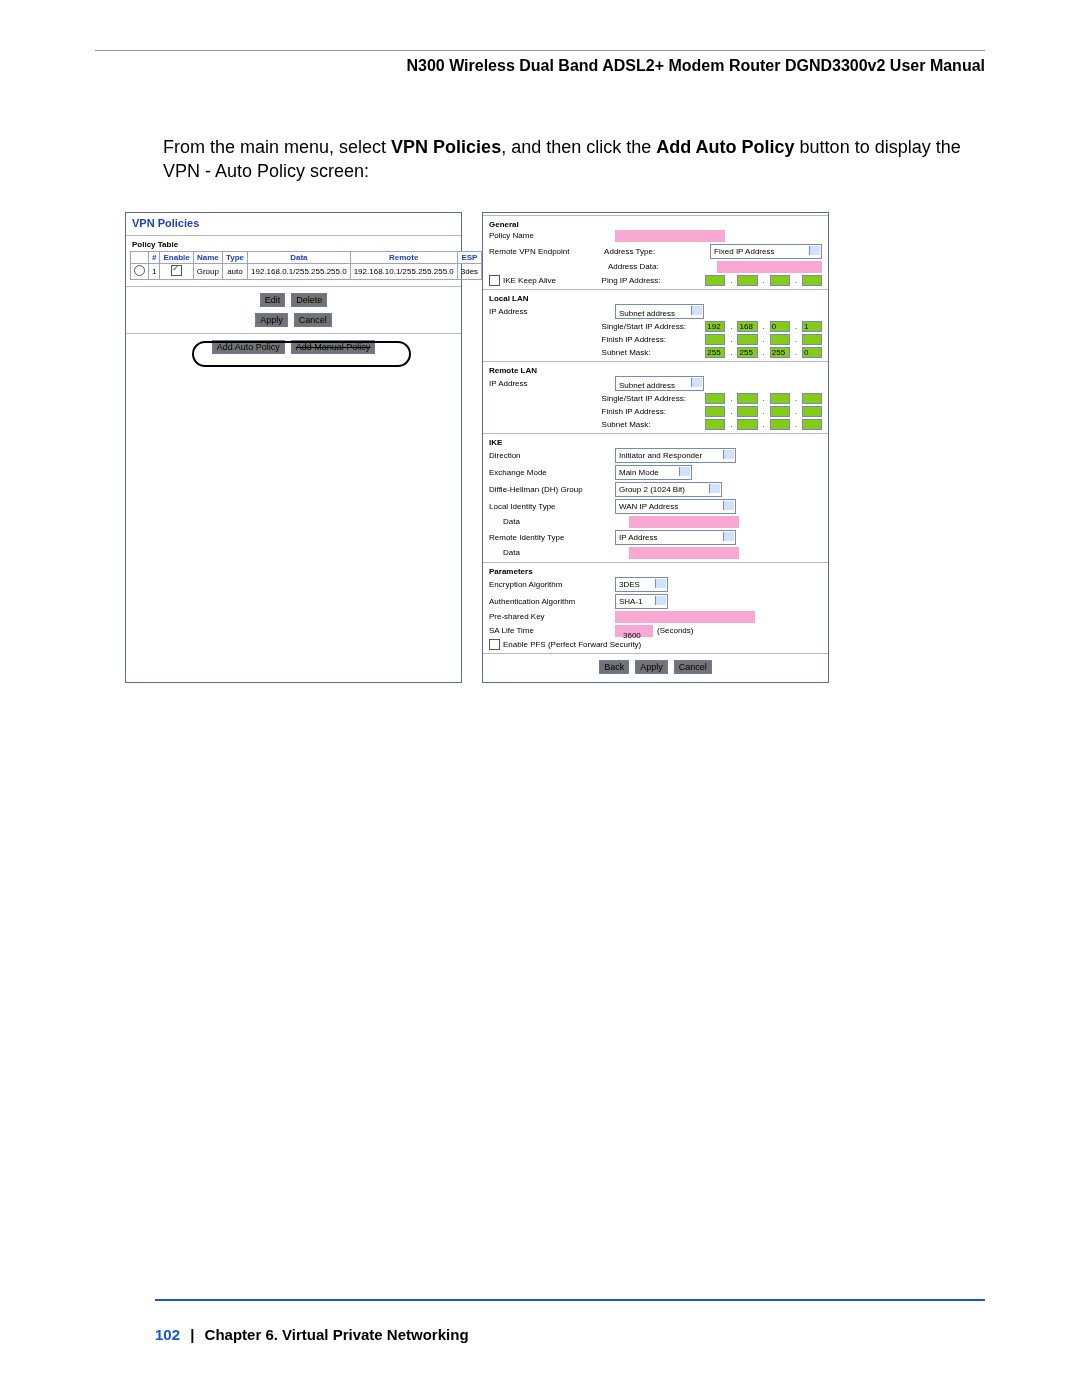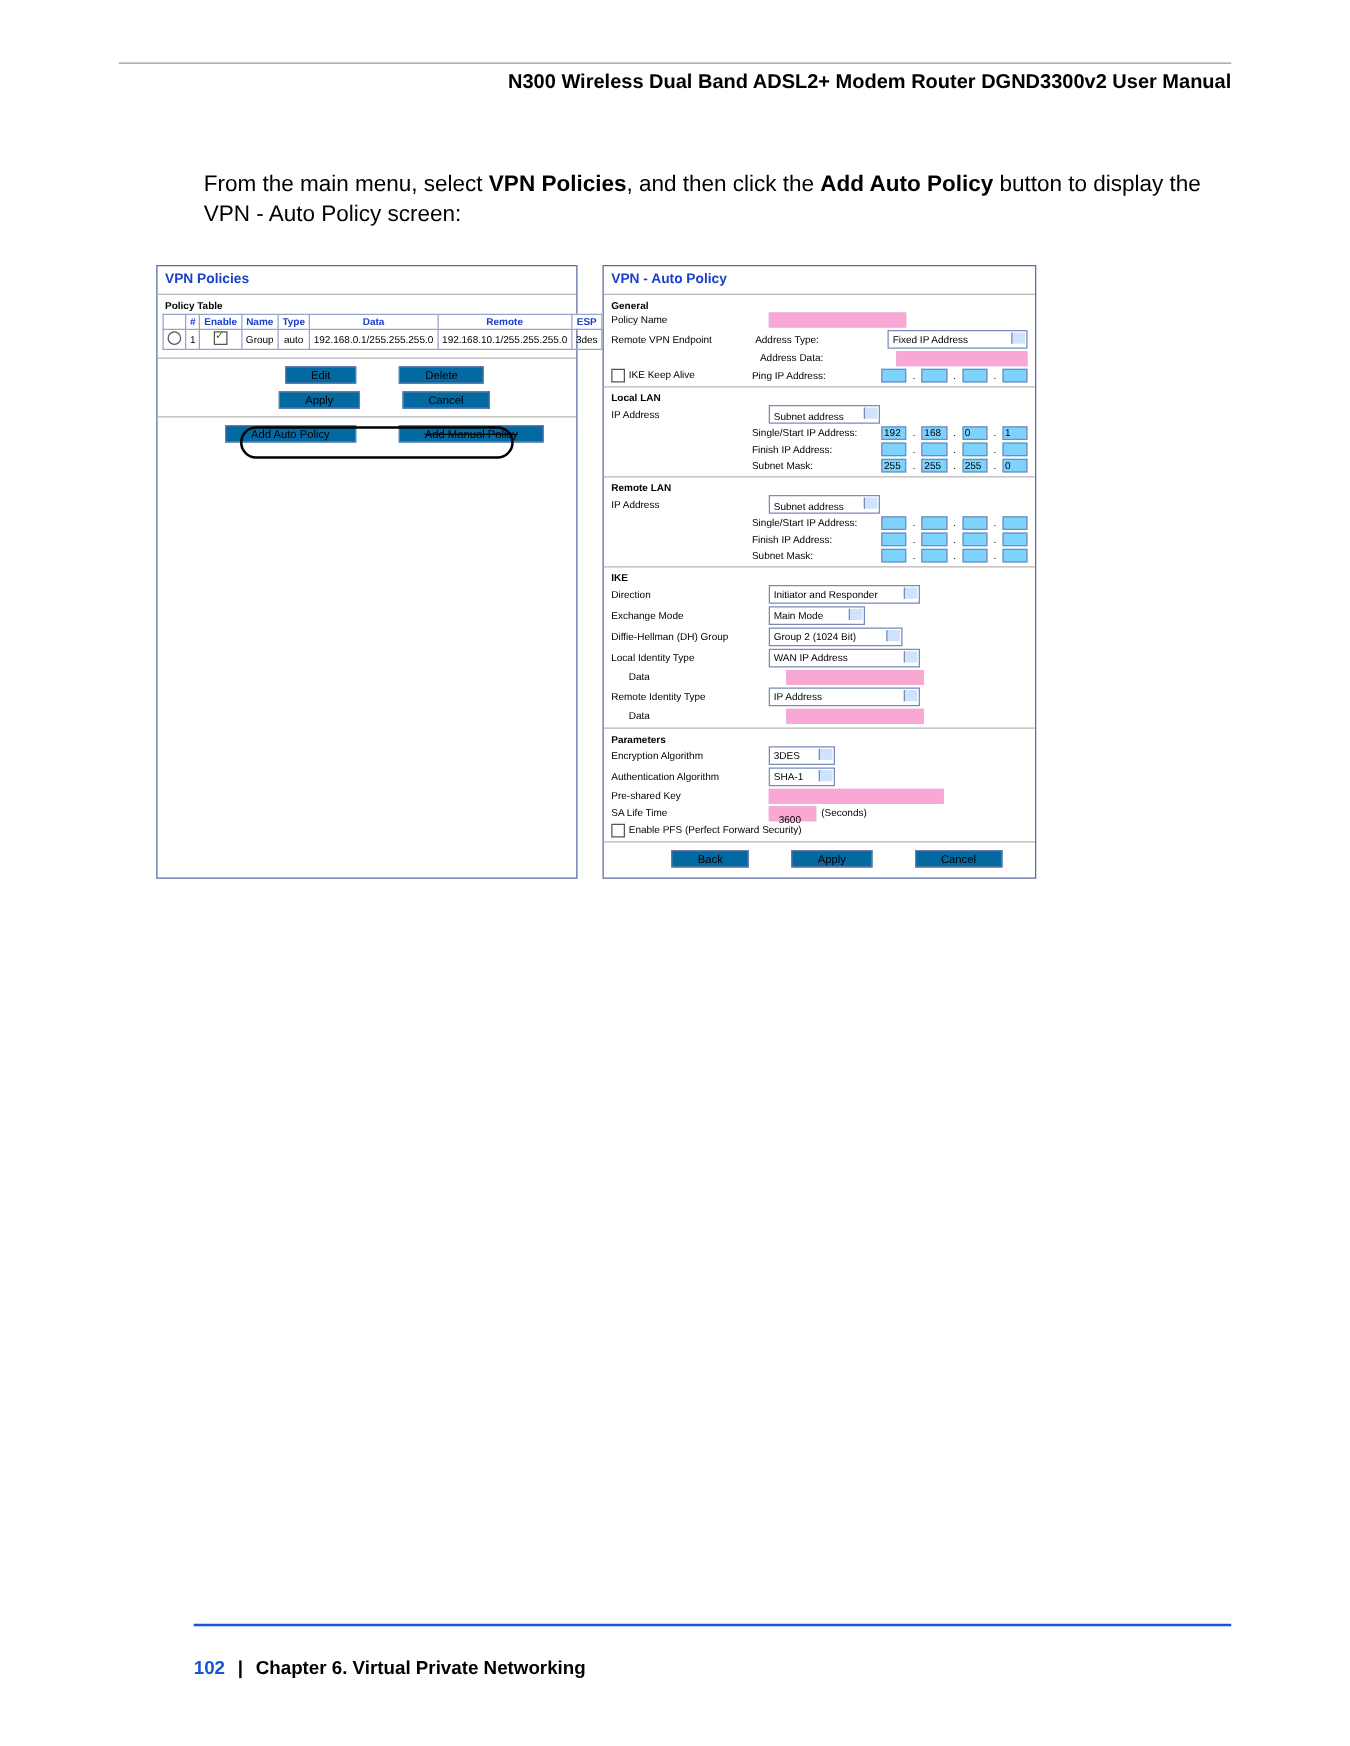--- a/index.html
+++ b/index.html
@@ -14,34 +14,34 @@
   
   .left-panel{width:335px;}
   .ptable-cap{font-weight:bold;font-size:8px;padding:2px 6px 2px 6px;}
   table.pt{border-collapse:collapse;width:calc(100% - 8px);margin:0 4px 6px 4px;}
   table.pt th,table.pt td{border:1px solid #98a5c8;padding:1px 3px;font-size:8px;text-align:center;}
   table.pt th{color:#1a3ec8;font-weight:bold;background:#fff;}
   .radio{display:inline-block;width:9px;height:9px;border:1px solid #555;border-radius:50%;}
   .chk{display:inline-block;width:9px;height:9px;border:1px solid #555;position:relative;}
   .chk::after{content:"✓";position:absolute;top:-3px;left:0;font-size:9px;color:#1a7a1a;}
   .btnrow{display:flex;justify-content:center;gap:6px;margin:6px 0;}
-  .btn{border:1px solid #6b7aa8;background:#0369a1;padding:1px 20px;font-size:9px;color:#000;margin-left:28px;}
+  .btn{border:1px solid #6b7aa8;background:#737373;padding:1px 4px;font-size:9px;color:#000;}
   
   .callout{border:2px solid #000;border-radius:18px;position:absolute;}
   
   .right-panel{width:345px;}
   .section-h{font-weight:bold;font-size:8px;padding:2px 6px 0 6px;}
   .row{display:flex;align-items:center;padding:1px 6px;gap:4px;}
   .lbl{width:122px;font-size:8px;}
   .lbl2{width:112px;font-size:8px;}
   .tinput{border:6px solid #f9a8d4;height:11px;background:#c4b5fd;font-size:8px;padding:0 2px;box-sizing:border-box;}
   .sel{border:1px solid #7a8ab8;height:13px;background:#fff;font-size:8px;display:inline-flex;align-items:center;padding:0 14px 0 3px;position:relative;}
   .sel::after{content:"";position:absolute;right:1px;top:1px;width:10px;height:9px;background:#cfe3ff;border-left:1px solid #7a8ab8;}
   .sel::before{content:"";position:absolute;right:3px;top:4px;width:0;height:0;border-left:3px solid transparent;border-right:3px solid transparent;border-top:4px solid #234;}
-  .oct{border:1px solid #7a8ab8;width:22px;height:11px;background:#7dd3fc;font-size:8px;padding:0 1px;box-sizing:border-box;display:inline-block;}
+  .oct{border:1px solid #7a8ab8;width:22px;height:11px;background:#84cc16;font-size:8px;padding:0 1px;box-sizing:border-box;display:inline-block;}
   .dots{font-size:8px;margin:0 1px;}
   .chkbox{display:inline-block;width:9px;height:9px;border:1px solid #555;background:#fff;margin-right:3px;vertical-align:middle;}
   .indent{padding-left:14px;}
   .wide{width:110px;}
   .med{width:70px;align-items:flex-end;}
   .sml{width:34px;}
   .bottom-rule{height:2px;background:#1356d6;margin:0 0 6px 0;}
   .footer{position:absolute;left:155px;right:95px;bottom:54px;}
   .footer-line{font-size:15px;margin-top:25px;}
   .footer-line .pg{color:#1356d6;font-weight:bold;}
@@ -102,21 +102,20 @@
       </div>
       <hr>
       <div class="btnrow" style="margin-bottom:14px;">
         <span class="btn">Add Auto Policy</span>
         <span class="btn" style="text-decoration:line-through;">Add Manual Policy</span>
       </div>
       <span class="callout" style="left:66px;top:128px;width:215px;height:22px;"></span>
     </div>
 
     <div class="panel right-panel">
-      <div class="panel-title">VPN - Auto Policy</div>
       <hr>
       <div class="section-h">General</div>
       <div class="row">
           <span class="lbl">Policy Name</span>
         <span class="tinput wide"></span>
         </div>
       <div class="row">
           <span class="lbl">Remote VPN Endpoint</span>
         <span class="lbl2">Address Type:</span>
         <span class="sel" style="width:102px">

